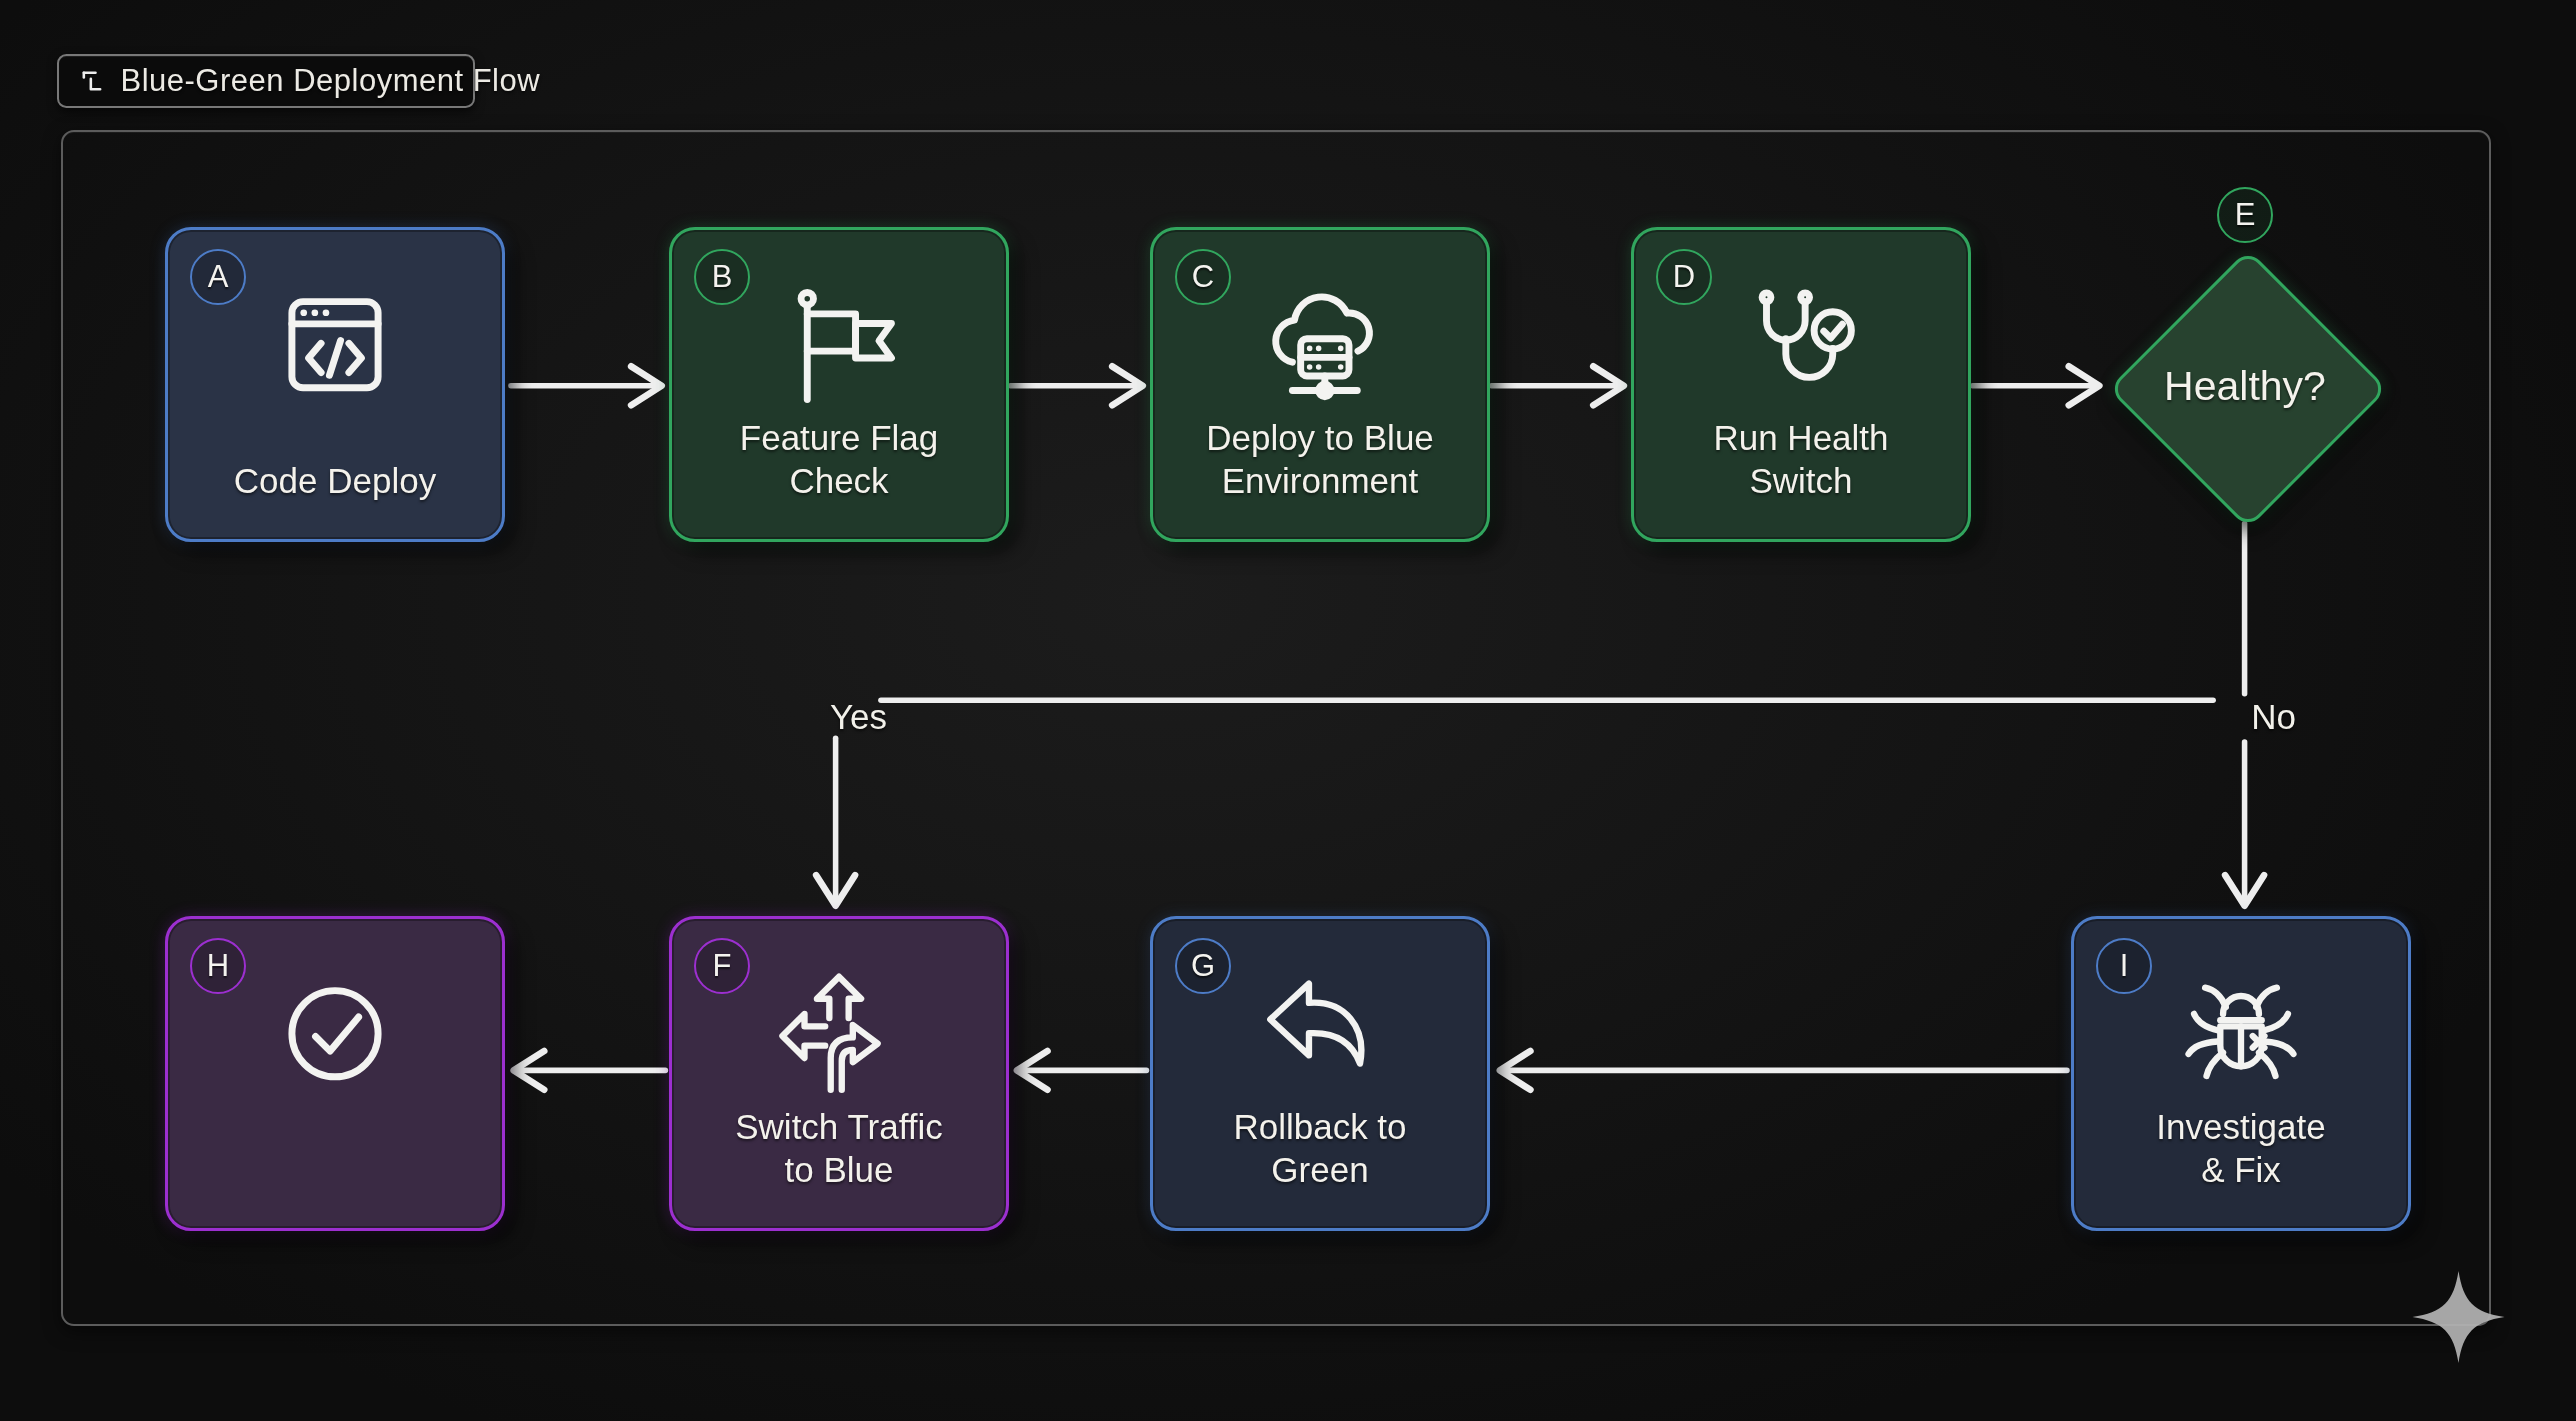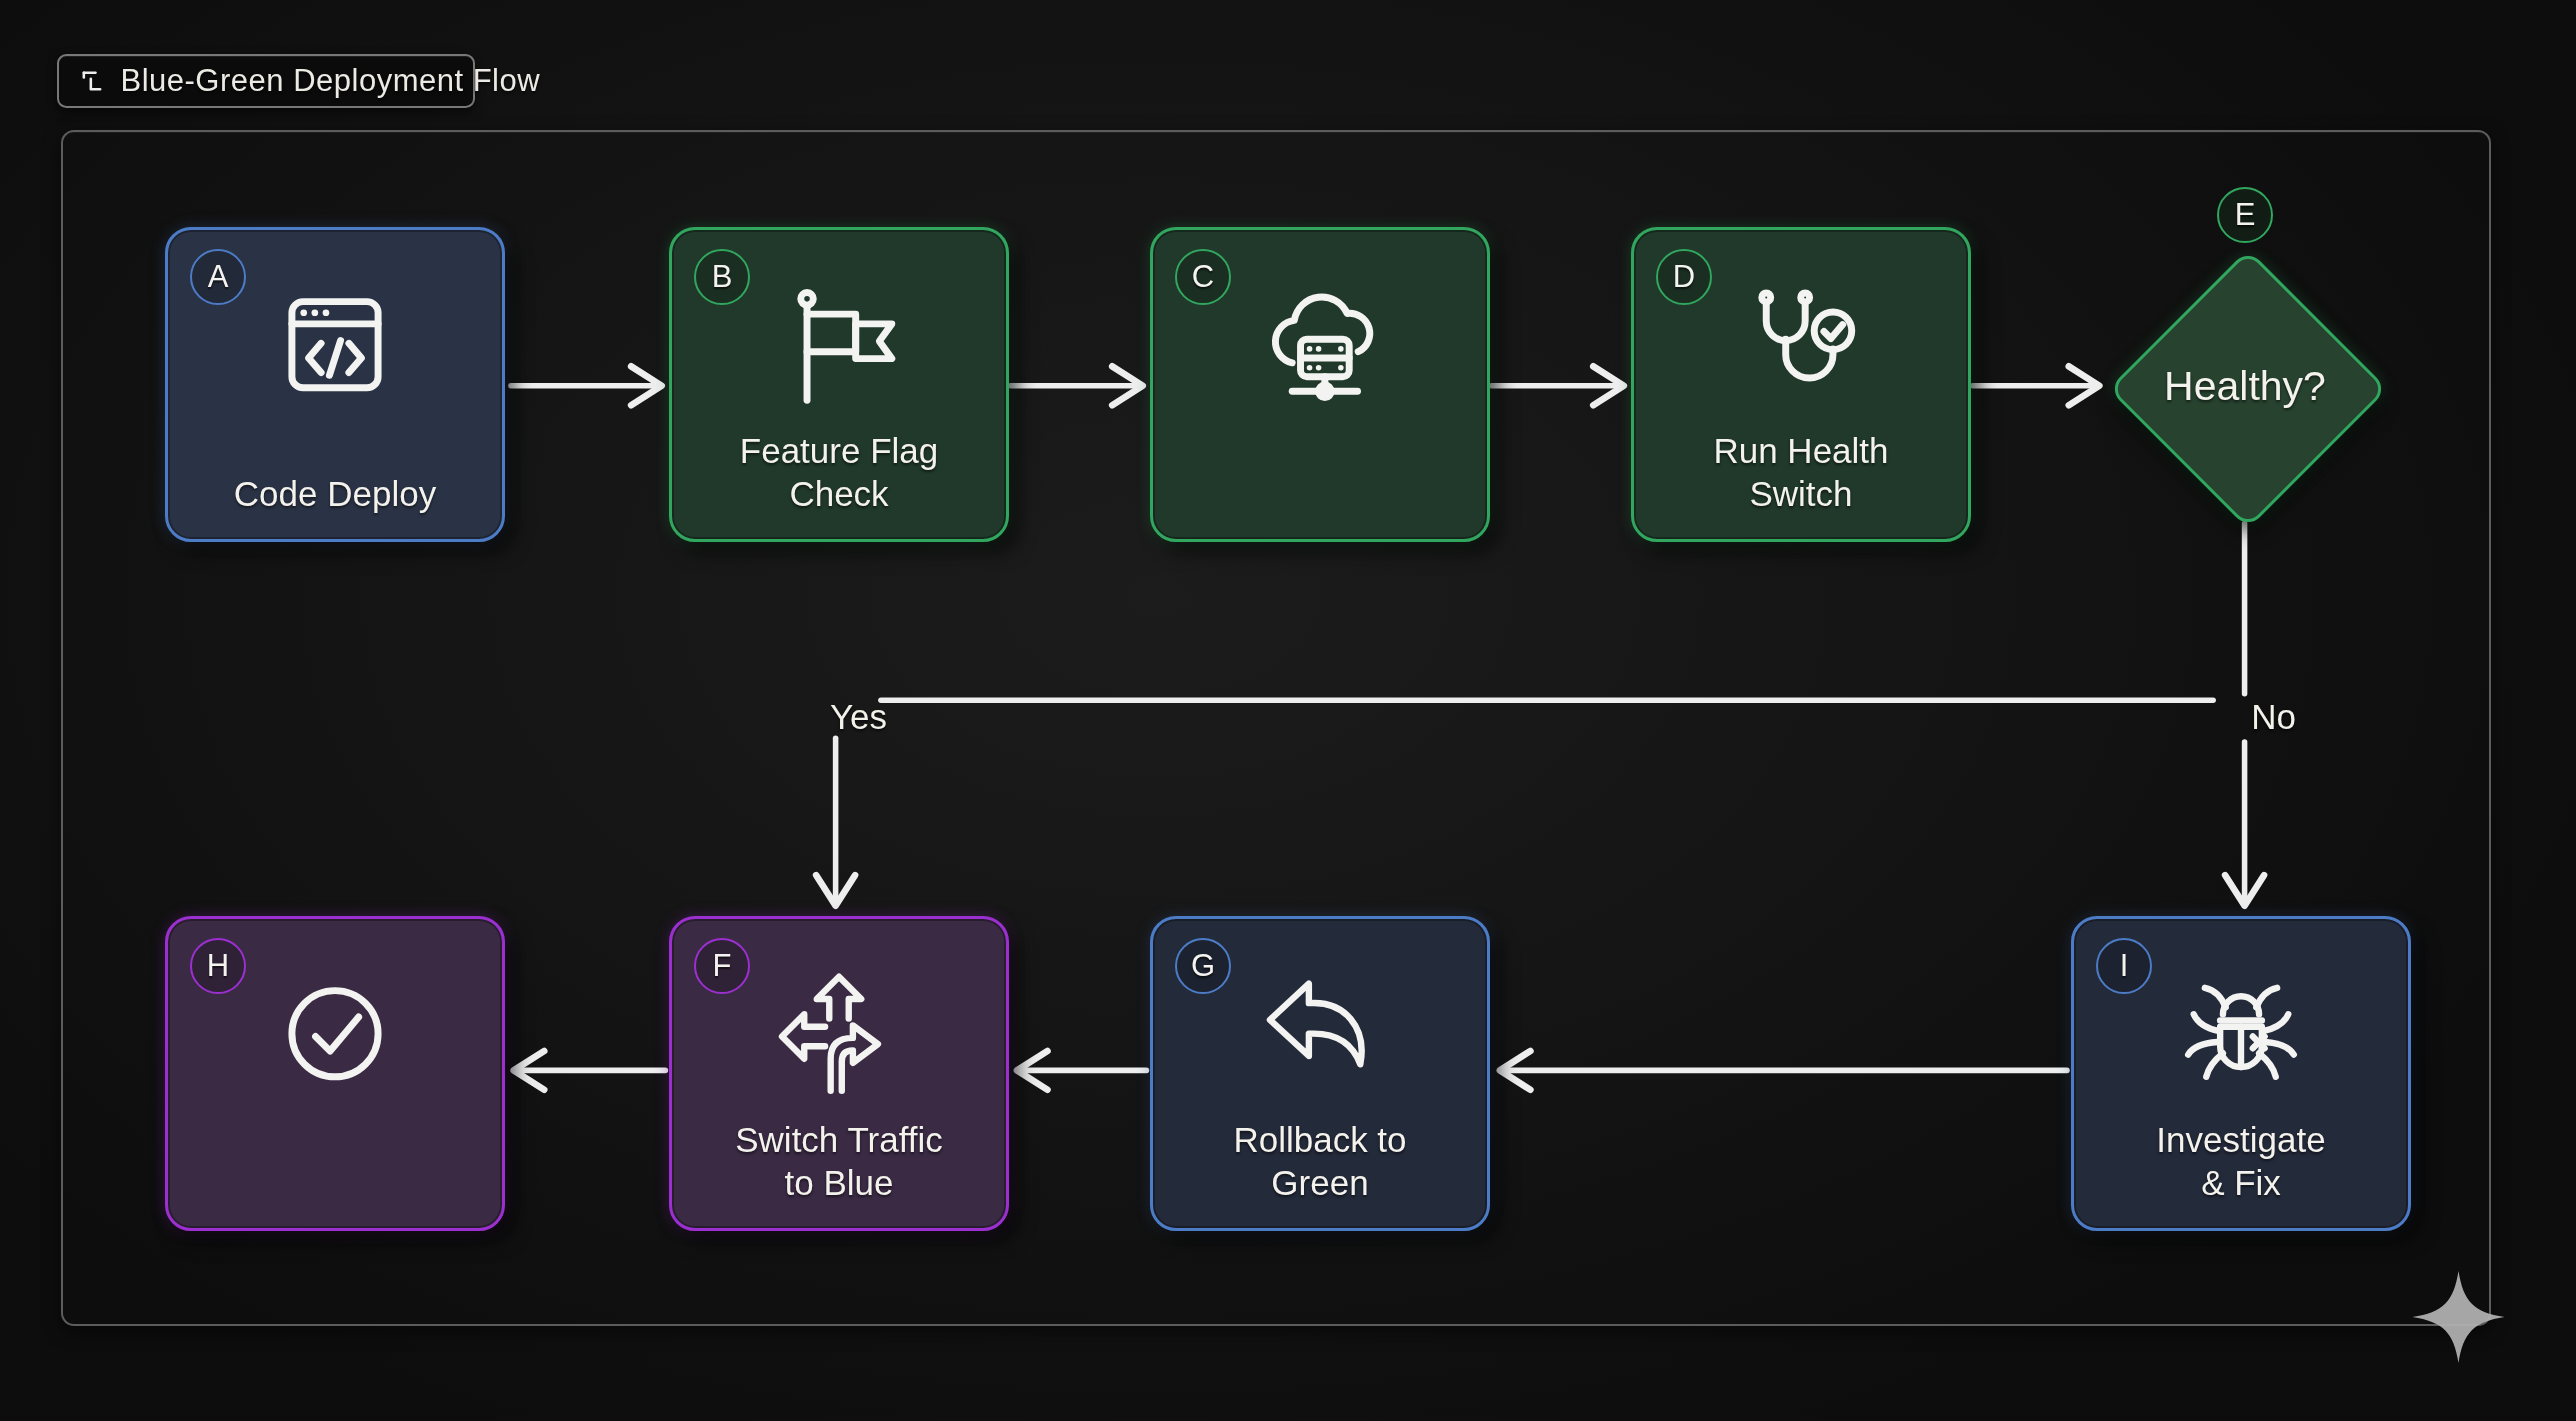--- a/index.html
+++ b/index.html
@@ -37,21 +37,21 @@
   .purple{--bc:#9c2fd0;--fill:#3a2a44;--glow:rgba(156,47,208,.28);}
   .navy  {--bc:#4d7cc7;--fill:#232a3a;--glow:rgba(77,124,199,.22);}
   .badge{
     position:absolute;left:22px;top:18.5px;width:52px;height:52px;border-radius:50%;
     border:2.8px solid var(--bc);background:rgba(0,0,0,.18);
     display:flex;align-items:center;justify-content:center;
     font-size:31px;color:#f4f3ef;text-shadow:0 1.9px 1.9px rgba(0,0,0,.6);
   }
   .node .icon{margin-top:48px;}
   .node .label{
-    margin-top:auto;padding-bottom:24px;text-align:center;
+    margin-top:auto;padding-bottom:37px;text-align:center;
     font-size:35px;line-height:43px;color:#f4f2ec;text-shadow:0 1.9px 2.8px rgba(0,0,0,.55);
   }
   .node .label span{display:block;}
   .node .label span:empty{display:none;}
   
   .diamond-wrap{position:absolute;left:2109px;top:250px;width:272px;height:272px;}
   .diamond-shape{
     position:absolute;left:40px;top:40px;width:192px;height:192px;border-radius:16.7px;
     transform:rotate(45deg);border:3.7px solid #31a65e;background:#27422f;
     box-shadow:7.4px 7.4px 16.7px rgba(0,0,0,.55), 0 0 15px rgba(49,166,94,.28);
@@ -166,20 +166,24 @@
       </g>
       <g fill="#f3f3f1">
         <circle cx="42.5" cy="51" r="2"></circle>
           <circle cx="49" cy="51" r="2"></circle>
           <circle cx="65" cy="51" r="2"></circle>
         <circle cx="42.5" cy="64.5" r="2"></circle>
           <circle cx="49" cy="64.5" r="2"></circle>
           <circle cx="65" cy="64.5" r="2"></circle>
       </g>
     </svg>
+    <div class="label">
+      <span>Deploy to Blue</span>
+        <span>Environment</span>
+    </div>
   </div>
 
   <div class="node green" style="left:1631px;top:227px">
     <div class="badge">D</div>
     <svg class="icon" width="148" height="139" viewBox="0 0 100 100">
       <g fill="none" stroke="#f3f3f1" stroke-width="5" stroke-linecap="round" stroke-linejoin="round">
         <circle cx="25" cy="14" r="3.2"></circle>
           <circle cx="53" cy="14" r="3.2"></circle>
         <path d="M25 19 V31 A14 14 0 0 0 53 31 V19"></path>
         <path d="M39 45 V55 A17 17 0 0 0 73 55 V51"></path>

